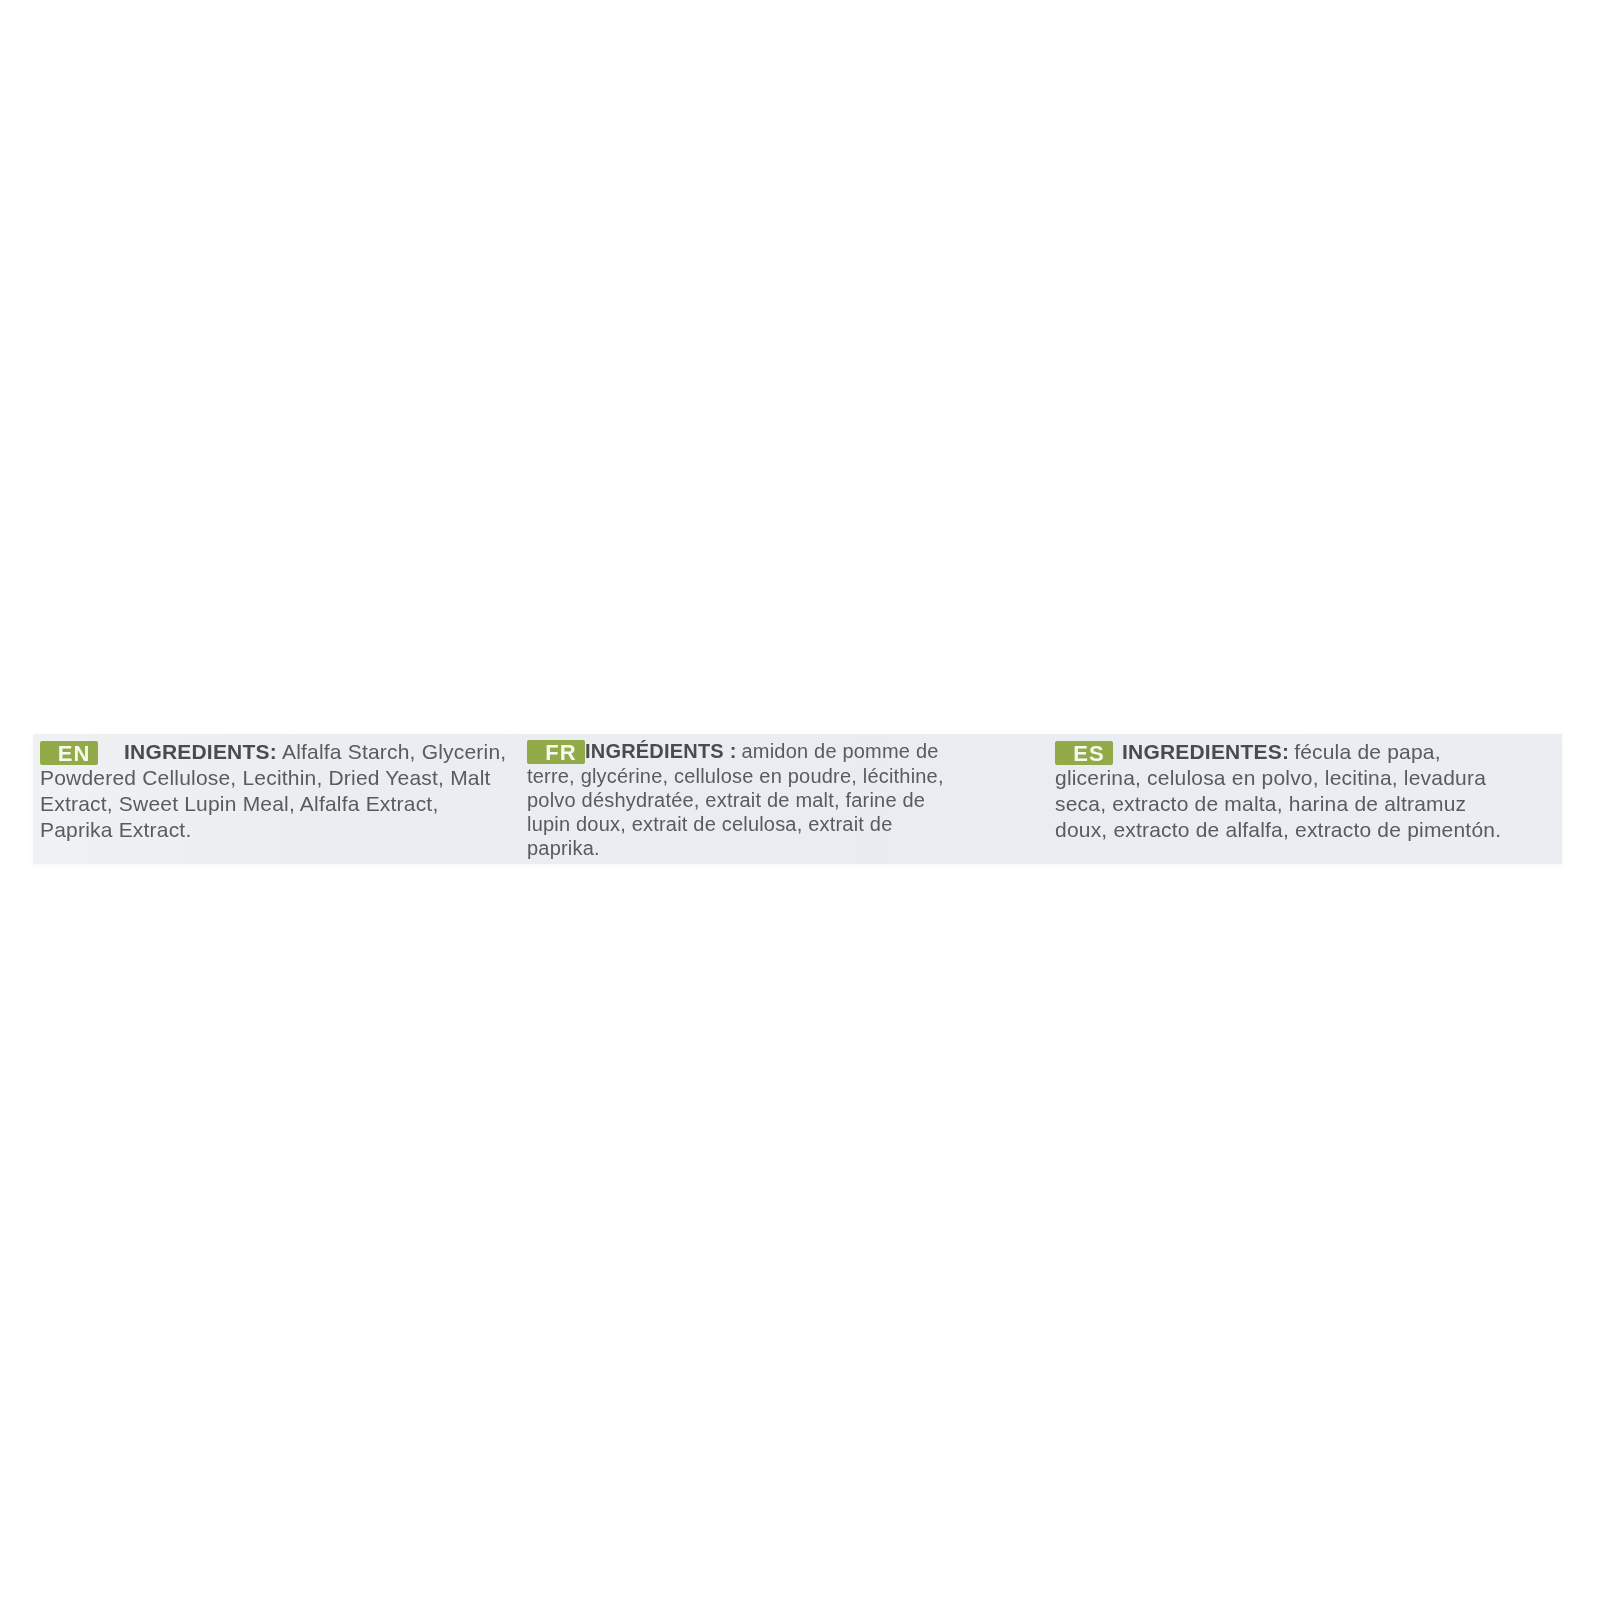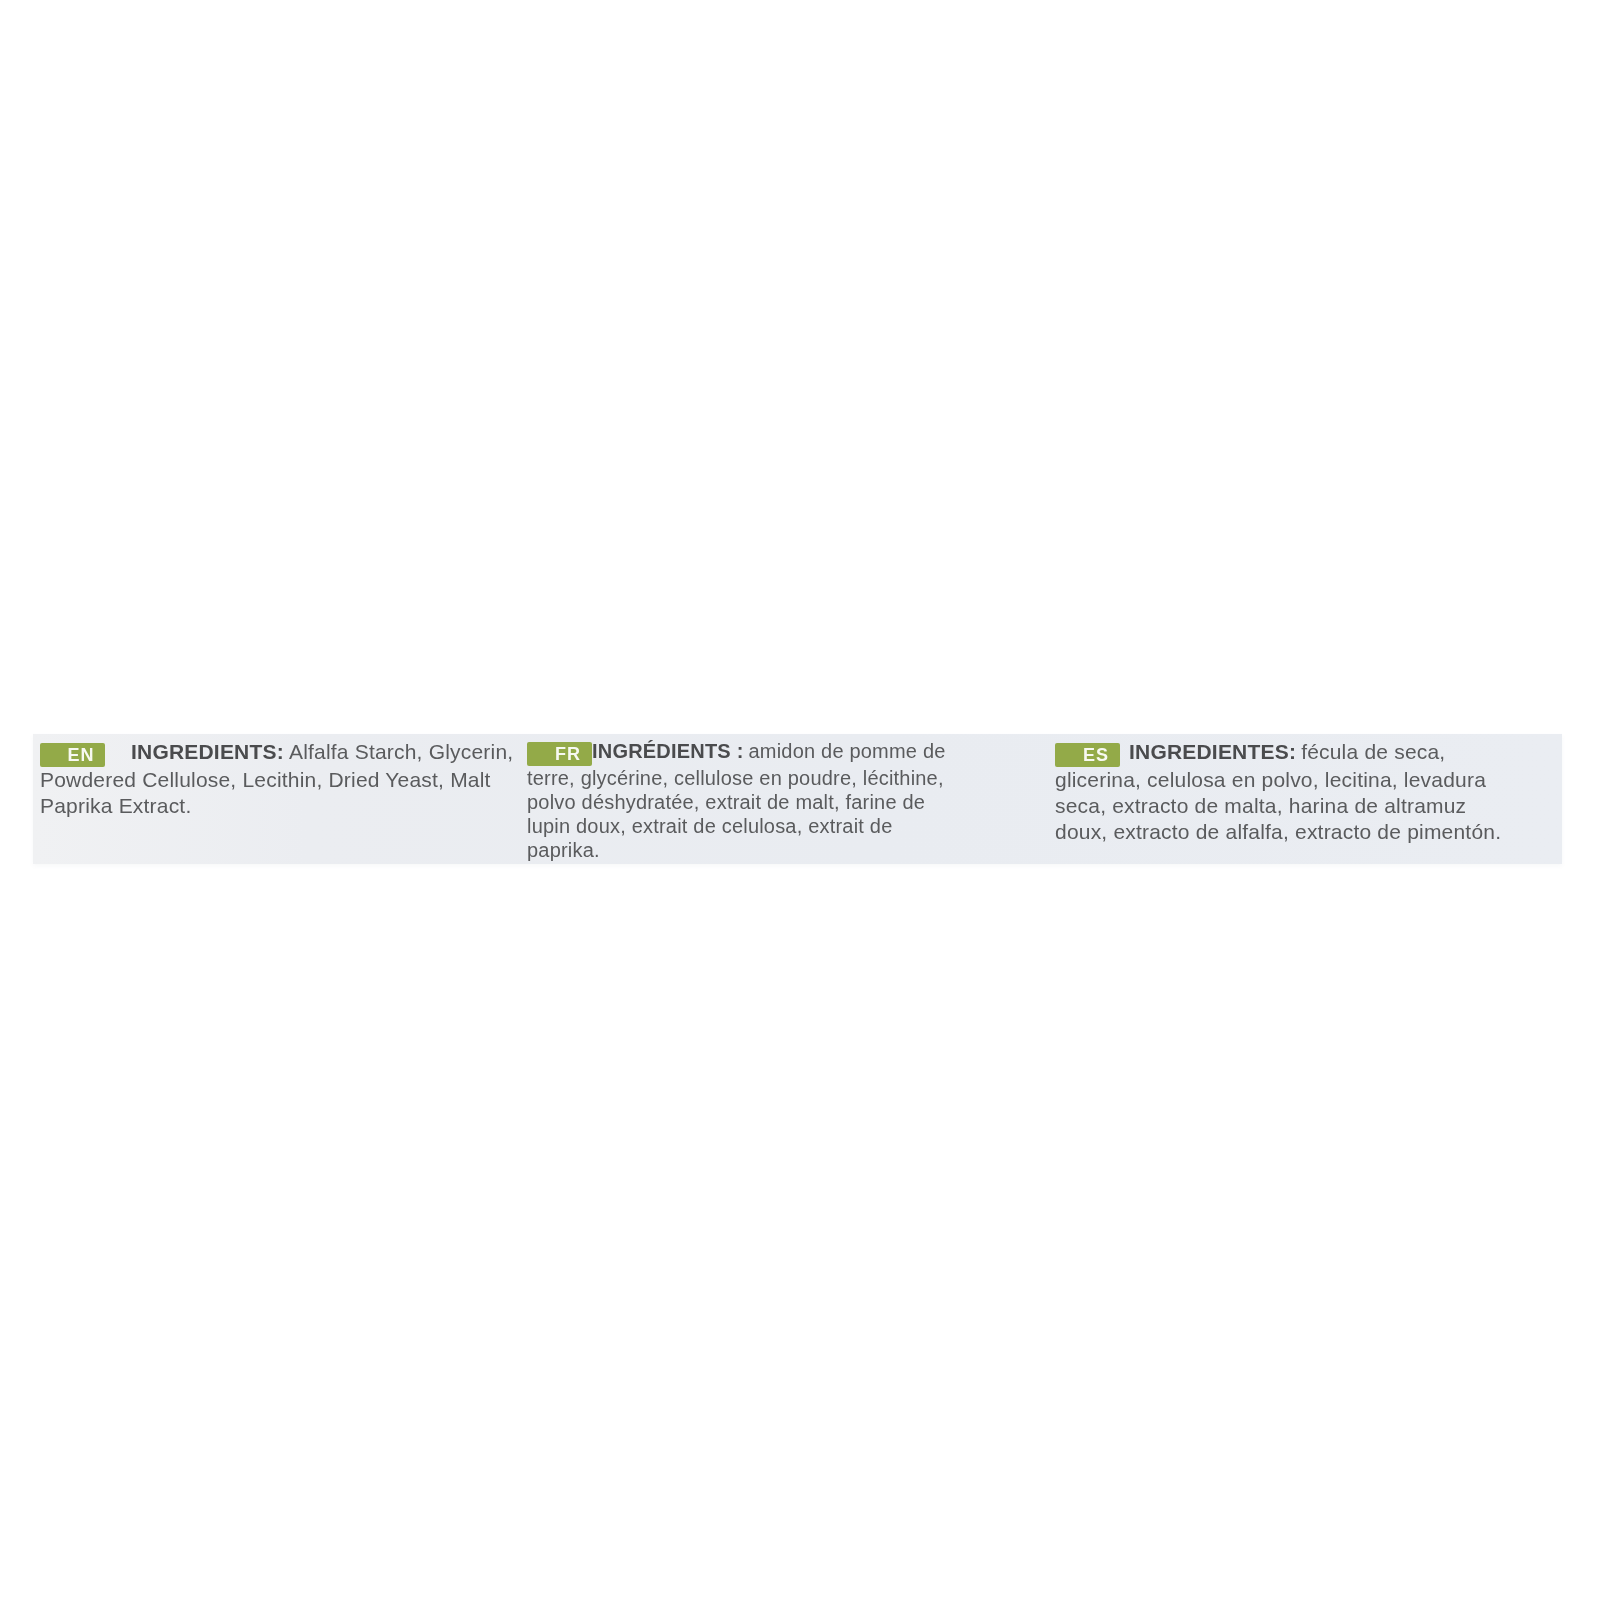--- a/index.html
+++ b/index.html
@@ -37,25 +37,25 @@
   }
   .sec-en { left: 7px;    width: 480px; font-size: 21px; line-height: 26px; }
   .sec-fr { left: 494px;  width: 472px; font-size: 20px; line-height: 24px; }
   .sec-es { left: 1022px; width: 484px; font-size: 21px; line-height: 26px; }
 
   .badge {
     display: inline-block;
     background: var(--badge-green, #93aa48);
     color: var(--badge-text, #f7f9f1);
     font-weight: bold;
-    font-size: 18px;
+    font-size: 22px;
     line-height: 23px;
     min-width: 44px;
     text-align: center;
-    padding: 1px 2px 0 19px;
+    padding: 1px 2px 0 12px;
     border-radius: 2px;
     letter-spacing: 1px;
     vertical-align: -2px;
   }
   .sec-en .badge { margin-right: 26px; }
   .sec-fr .badge { }
   .sec-es .badge { margin-right: 9px; text-align: center;  }
 
   .heading {
     font-weight: bold;
@@ -68,36 +68,37 @@
 
 <div class="canvas">
 
   <div class="panel">
 
     <div class="section sec-en">
       <div class="line">
         <span class="badge">EN</span><span class="heading">INGREDIENTS:</span><span>Alfalfa Starch, Glycerin,</span>
       </div>
       <div class="line">Powdered Cellulose, Lecithin, Dried Yeast, Malt</div>
+      <div class="line">Extract, Sweet Lupin Meal, Alfalfa Extract,</div>
       <div class="line">Paprika Extract.</div>
     </div>
 
     <div class="section sec-fr">
       <div class="line">
         <span class="badge">FR</span><span class="heading">INGRÉDIENTS :</span><span>amidon de pomme de</span>
       </div>
       <div class="line">terre, glycérine, cellulose en poudre, lécithine,</div>
       <div class="line">polvo déshydratée, extrait de malt, farine de</div>
       <div class="line">lupin doux, extrait de celulosa, extrait de</div>
       <div class="line">paprika.</div>
     </div>
 
     <div class="section sec-es">
       <div class="line">
-        <span class="badge">ES</span><span class="heading">INGREDIENTES:</span><span>fécula de seca,</span>
+        <span class="badge">ES</span><span class="heading">INGREDIENTES:</span><span>fécula de papa,</span>
       </div>
       <div class="line">glicerina, celulosa en polvo, lecitina, levadura</div>
       <div class="line">seca, extracto de malta, harina de altramuz</div>
       <div class="line">doux, extracto de alfalfa, extracto de pimentón.</div>
     </div>
 
   </div>
 </div>
 
 </body></html>

